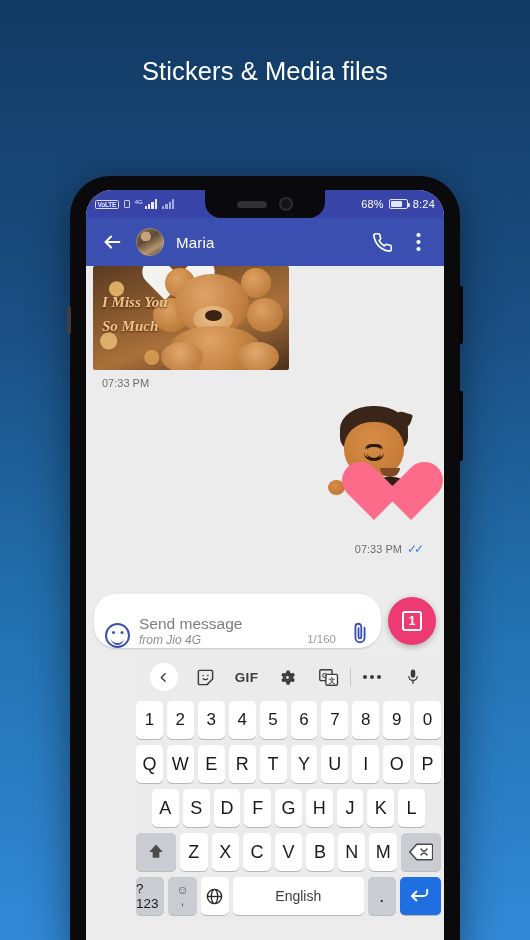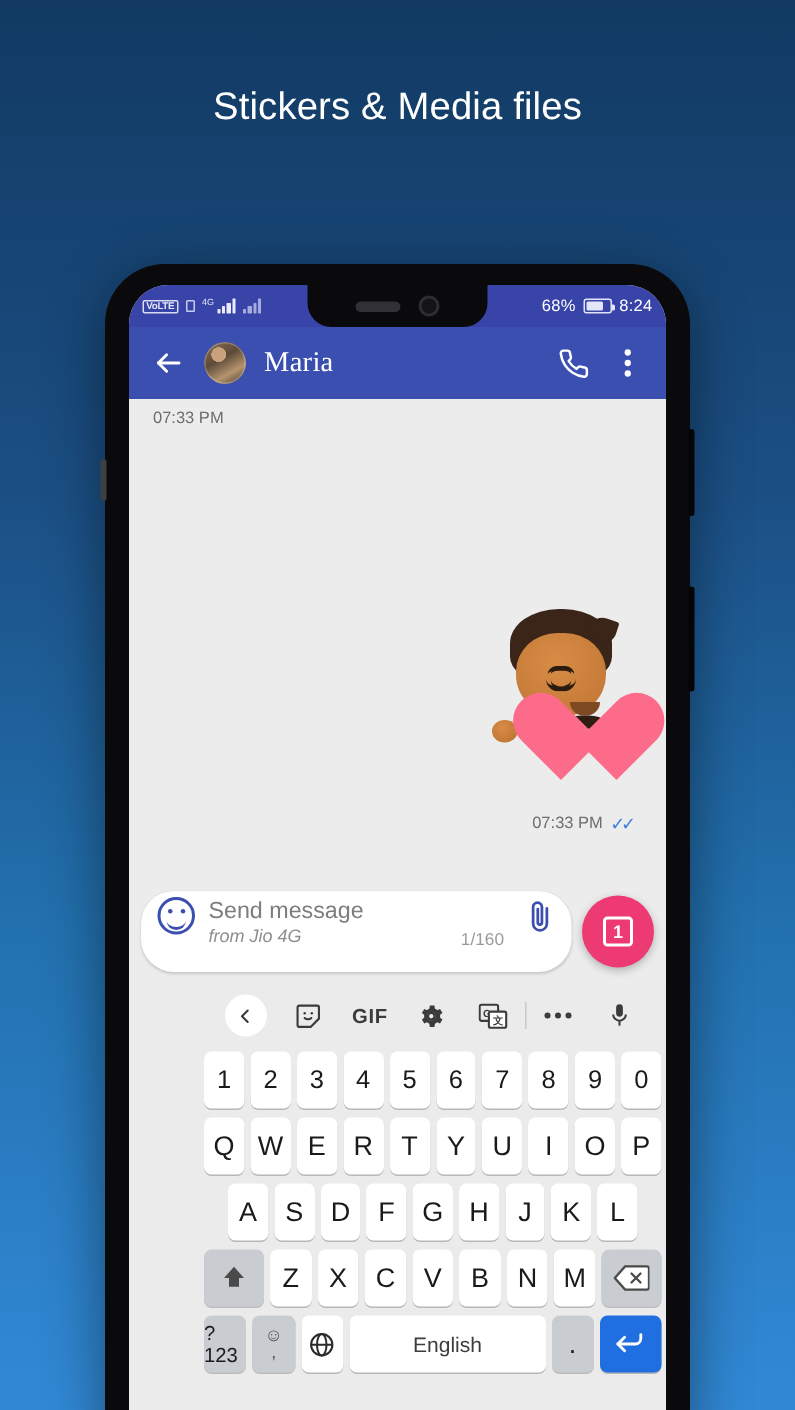--- a/index.html
+++ b/index.html
@@ -85,21 +85,21 @@
   }
   .icon-btn { width:24px; height:24px; display:flex; align-items:center;
               justify-content:center; flex:0 0 auto; }
   .avatar {
     width:28px; height:28px; border-radius:50%; flex:0 0 auto; overflow:hidden;
     background:
       radial-gradient(circle at 35% 30%, #c9a27c 0 18%, transparent 19%),
       linear-gradient(150deg,#8d7258 0%, #5c4a38 40%, #b5946d 70%, #3c3228 100%);
     box-shadow:inset 0 0 0 1px rgba(255,255,255,.25);
   }
-  .contact-name { color:#fff; font-size:19px; letter-spacing:.2px;font-family:Liberation Serif, serif; }
+  .contact-name { color:#fff; font-size:15px; letter-spacing:.2px; }
   .appbar .spacer { margin-left:auto; }
 
   
   .chat { position:relative; background:#ececec; height:322px; padding:0 0 0 0; }
   .bubble-img-wrap { padding:0 0 0 7px; }
   .sticker-img {
     width:196px; height:104px; border-radius:2px; position:relative;
     overflow:hidden;
     background:
       radial-gradient(circle at 12% 22%, rgba(255,206,120,.75) 0 7px, transparent 8px),
@@ -216,21 +216,21 @@
   }
   .ticks { color:#3b7ee0; font-size:12px; letter-spacing:-3px; }
 
   
   .inputzone {
     background:#ececec; padding:6px 8px 8px 8px; display:flex;
     align-items:center; gap:7px; position:relative;
   }
   .inputbox {
     flex:1; background:#fff; border-radius:22px; height:54px;
-    display:flex; align-items:flex-start; padding:4px 10px 0 11px; gap:9px;
+    display:flex; align-items:flex-end; padding:16px 10px 0 11px; gap:9px;
     box-shadow:0 1px 2px rgba(0,0,0,.16);
   }
   .emoji-ic { width:25px; height:25px; border-radius:50%;
     border:2.2px solid #3b4fb0; position:relative; flex:0 0 auto; }
   .emoji-ic::before { content:''; position:absolute; left:4.5px; top:5.5px;
     width:3.2px; height:3.2px; border-radius:50%; background:#3b4fb0;
     box-shadow:8.5px 0 0 #3b4fb0; }
   .emoji-ic::after { content:''; position:absolute; left:4px; top:12px;
     width:13px; height:6px; border-bottom:2.4px solid #3b4fb0;
     border-radius:0 0 10px 10px; }
@@ -349,20 +349,37 @@
           <circle cx="2.5" cy="3" r="2.1" fill="#fff"></circle>
           <circle cx="2.5" cy="10" r="2.1" fill="#fff"></circle>
           <circle cx="2.5" cy="17" r="2.1" fill="#fff"></circle>
         </svg>
       </div>
     </div>
 
     <div class="chat">
 
       <div class="bubble-img-wrap">
+        <div class="sticker-img">
+          <div class="heart-white"></div>
+          <div class="bear">
+            <div class="bear-arm arm-l"></div>
+            <div class="bear-arm arm-r"></div>
+            <div class="bear-ear ear-l"></div>
+            <div class="bear-ear ear-r"></div>
+            <div class="bear-head"></div>
+            <div class="bear-muzzle"></div>
+            <div class="bear-nose"></div>
+            <div class="bear-body"></div>
+            <div class="bear-foot foot-l"></div>
+            <div class="bear-foot foot-r"></div>
+          </div>
+          <div class="img-txt l1">I Miss You</div>
+          <div class="img-txt l2">So Much</div>
+        </div>
         <div class="msg-time-left">07:33 PM</div>
       </div>
 
       <div class="out-sticker">
         <div class="emo-hair"></div>
         <div class="emo-face">
           <div class="emo-brow brow-l"></div>
             <div class="emo-brow brow-r"></div>
           <div class="emo-eye eye-l"></div>
             <div class="emo-eye eye-r"></div>

